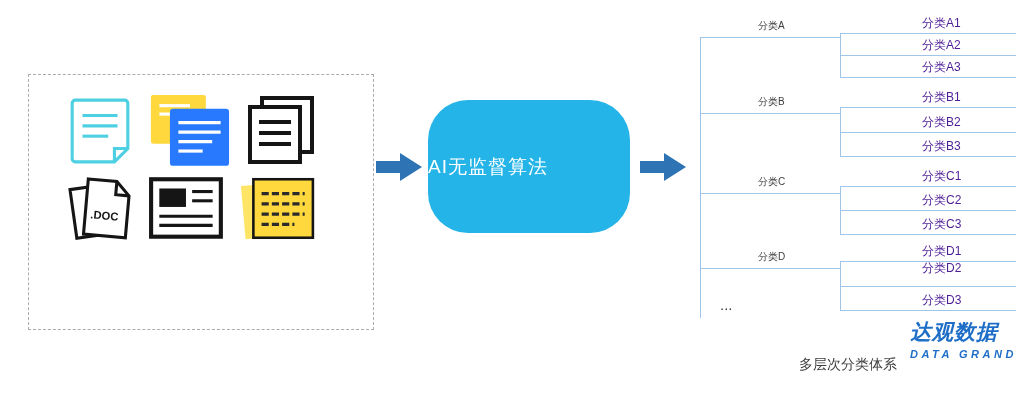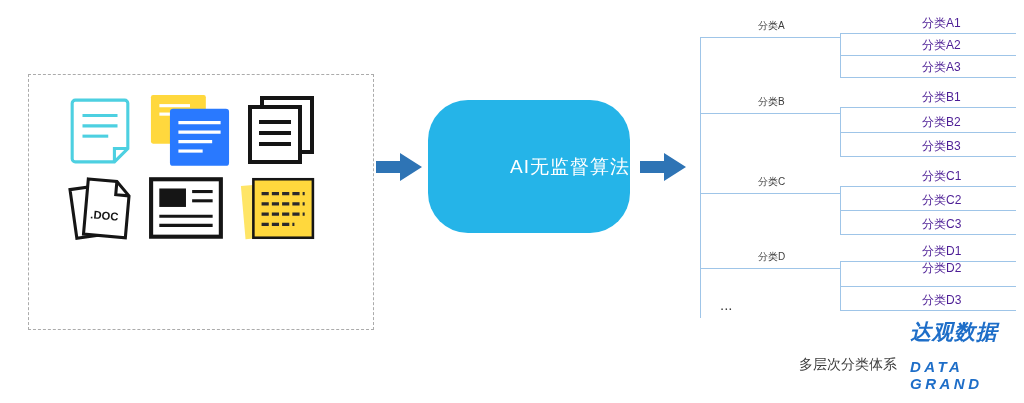--- a/index.html
+++ b/index.html
@@ -12,34 +12,34 @@
   .icon { position: absolute; }
 
   .caption { position: absolute; color: #3d3d3d; font-size: 14px; text-align: center; }
 
   
   .arrow { position: absolute; width: 46px; height: 30px; }
 
   
   .process-box { position: absolute; left: 428px; top: 100px; width: 202px; height: 133px;
                  background: #25b4e8; border-radius: 40px; display: flex;
-                 align-items: center; justify-content: flex-end; padding-left: 20px; }
+                 align-items: center; justify-content: flex-start; }
   .process-box span { color: #fff; font-size: 19px; letter-spacing: 1px; }
 
   
   .hline { position: absolute; height: 1px; background: #9fc5e8; }
   .vline { position: absolute; width: 1px; background: #9fc5e8; }
   .glabel { position: absolute; font-size: 10px; color: #3c3c3c; }
   .clabel { position: absolute; font-size: 12px; color: #4c1d95; }
   .ellipsis { position: absolute; left: 720px; top: 296px; font-size: 15px; color: #3c3c3c; }
 
   
   .logo { position: absolute; left: 910px; top: 318px; width: 112px; font-style: italic; }
   .logo-title { font-size: 21px; font-weight: 700; color: #1e6ec8; letter-spacing: 1px; }
-  .logo-sub { font-size: 15px; letter-spacing: 3.5px; color: #1e6ec8; margin-top: 12px; font-weight: 700; }
+  .logo-sub { font-size: 11px; letter-spacing: 3.5px; color: #1e6ec8; margin-top: 2px; font-weight: 700; }
 </style>
 </head>
 <body>
 
 <div class="canvas">
 
   <div class="dashed-box">
 
     <div class="icon" style="left:40px;top:22px;width:62px;height:68px">
       <svg width="62" height="68" viewBox="0 0 60 66">

